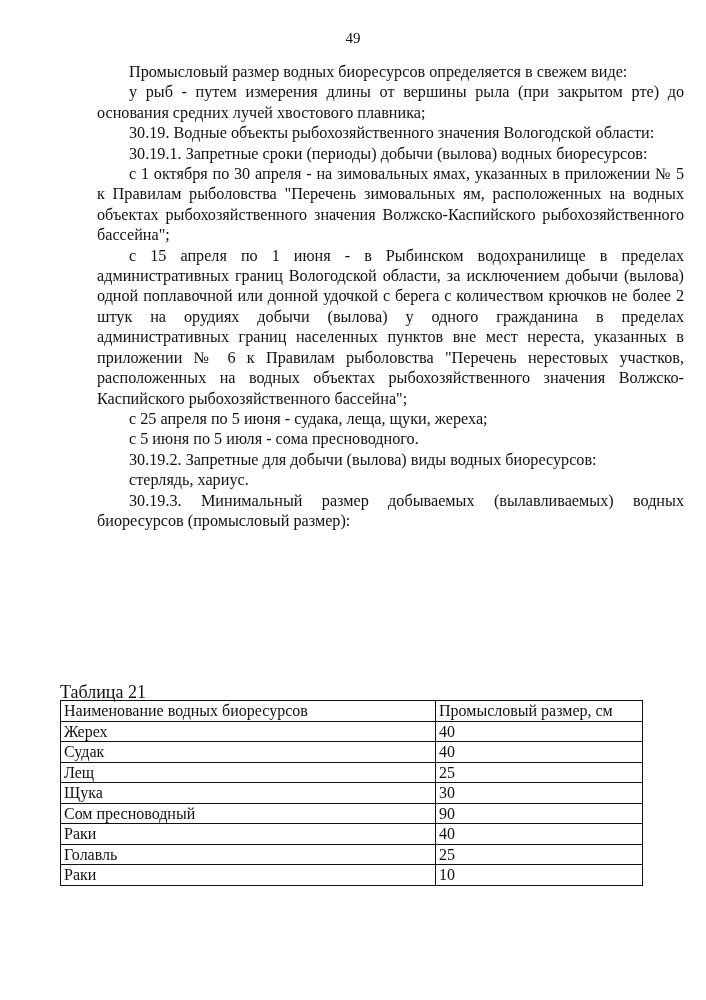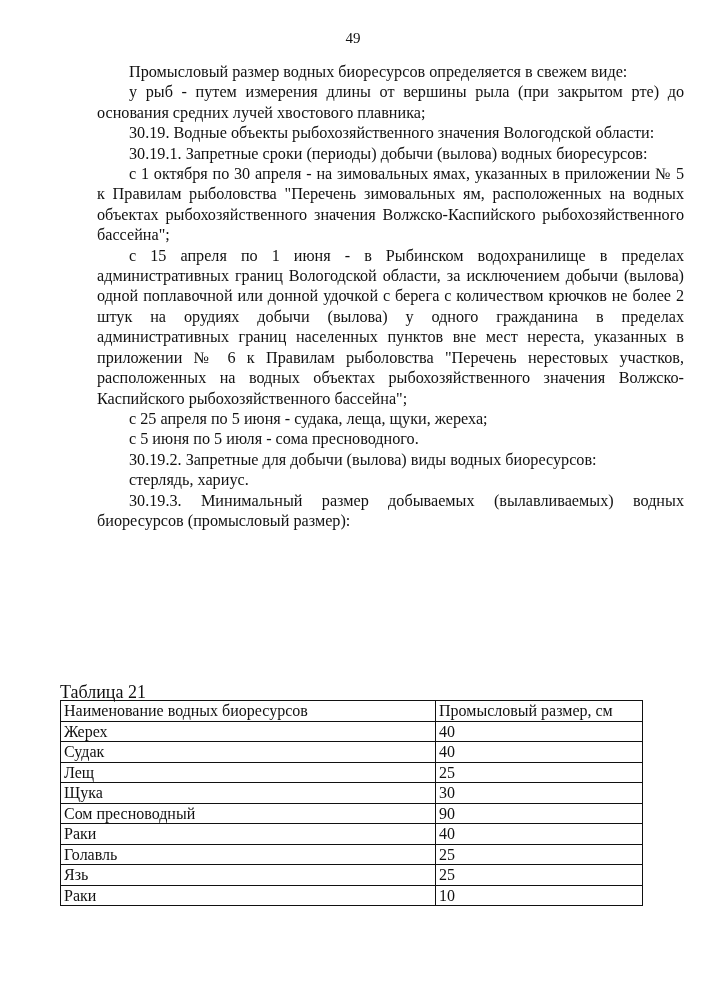--- a/index.html
+++ b/index.html
@@ -81,21 +81,17 @@
   </tr>
   <tr>
     <td class="name">Раки</td>
     <td>40</td>
   </tr>
   <tr>
     <td class="name">Голавль</td>
     <td>25</td>
   </tr>
   <tr>
-    <td class="name">Язь</td>
-    <td>25</td>
-  </tr>
-  <tr>
     <td class="name">Раки</td>
     <td>10</td>
   </tr>
 </tbody>
   </table>
 
 </body></html>

